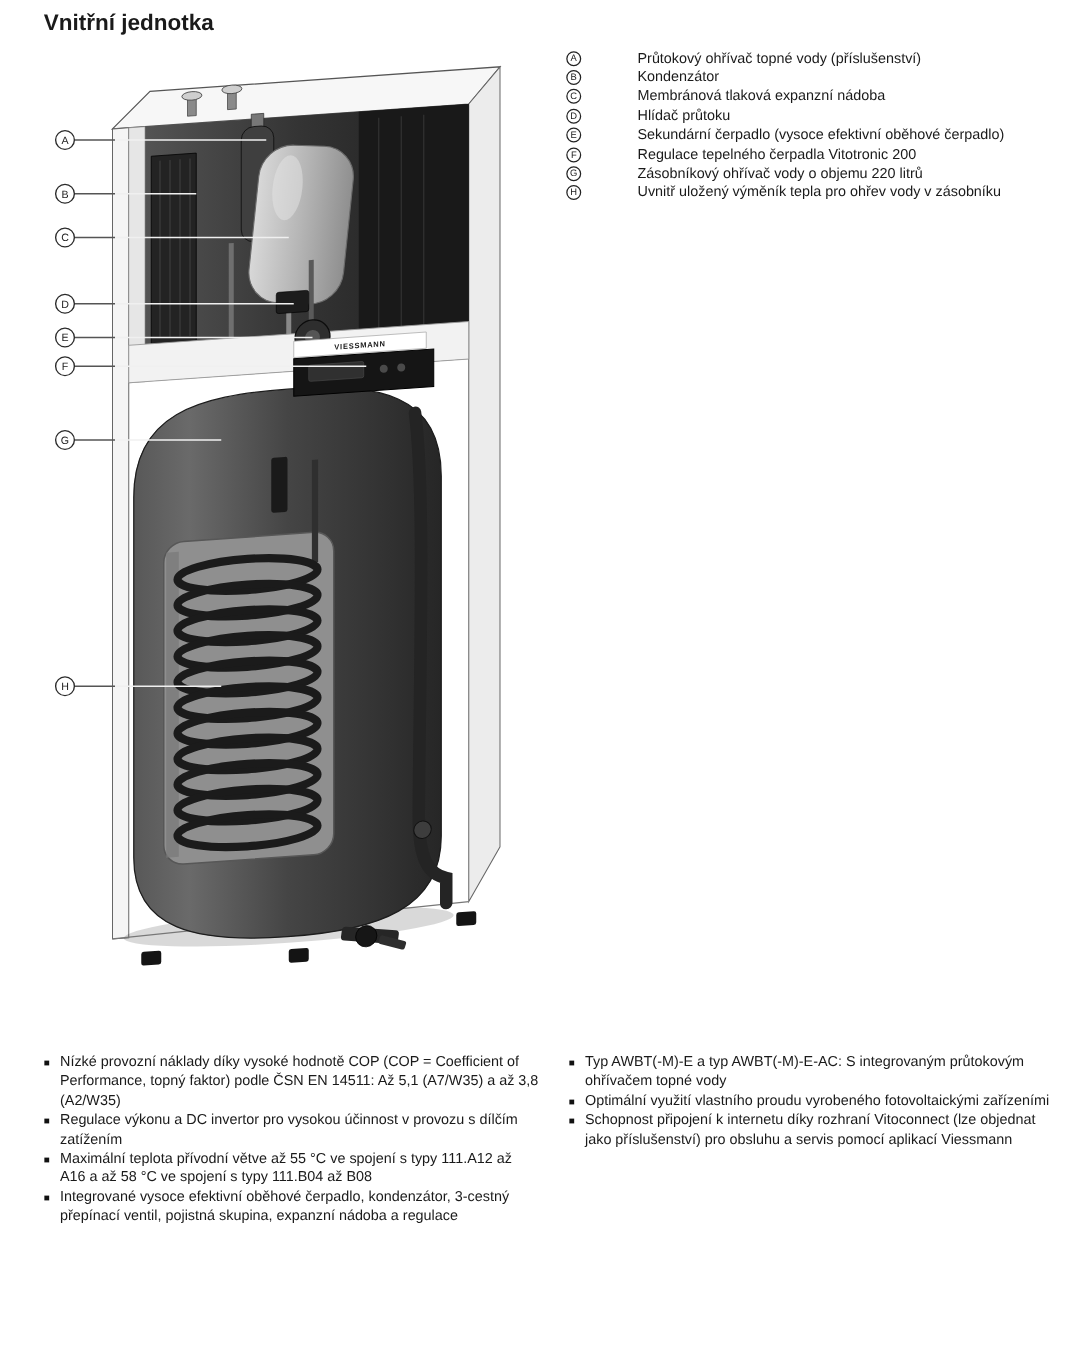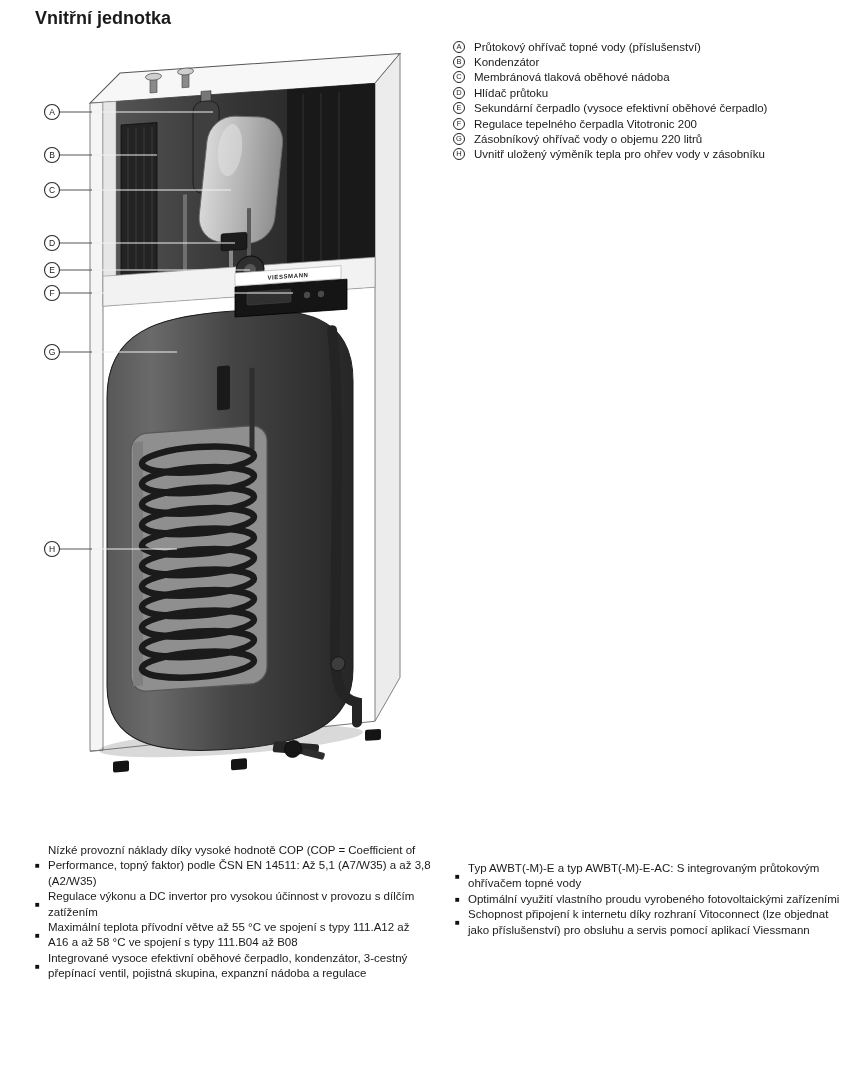--- a/index.html
+++ b/index.html
@@ -33,26 +33,26 @@
 
   .legend { position:absolute; left:453px; top:39px; width:400px; }
   .legend-item { display:flex; align-items:center; height:15.4px; font-size:11.5px; }
   .key-circle {
     flex:0 0 auto; width:12px; height:12px;
     border:1px solid #222; border-radius:50%;
     font-size:7.5px; line-height:10px;
     display:flex; align-items:center; justify-content:center;
     margin-right:9px;
   }
-  .legend-text { white-space:nowrap; }
+  .legend-text { white-space:nowrap;margin-left:36px; }
 
   .bullets { position:absolute; top:843px; font-size:11.5px; line-height:15.4px; }
   .bullets.left  { left:35px;  width:396px; }
-  .bullets.right { left:455px; width:396px;margin-top:18px; }
-  .bullet-item { display:flex; align-items:center; }
+  .bullets.right { left:455px; width:396px; }
+  .bullet-item { display:flex; align-items:flex-start; }
   .marker { flex:0 0 13px; font-size:8px; line-height:15.4px; color:#111; }
   .marker::before { content:"\25A0"; }
   .bullet-text { flex:1 1 auto; }
 </style>
 </head>
 <body>
 
 <div class="page">
 
   <div class="page-title">Vnitřní jednotka</div>
@@ -244,21 +244,21 @@
         <span class="legend-text">Průtokový ohřívač topné vody (příslušenství)</span>
       </div>
 
       <div class="legend-item">
         <span class="key-circle">B</span>
         <span class="legend-text">Kondenzátor</span>
       </div>
 
       <div class="legend-item">
         <span class="key-circle">C</span>
-        <span class="legend-text">Membránová tlaková oběhové nádoba</span>
+        <span class="legend-text">Membránová tlaková expanzní nádoba</span>
       </div>
 
       <div class="legend-item">
         <span class="key-circle">D</span>
         <span class="legend-text">Hlídač průtoku</span>
       </div>
 
       <div class="legend-item">
         <span class="key-circle">E</span>
         <span class="legend-text">Sekundární čerpadlo (vysoce efektivní oběhové čerpadlo)</span>

